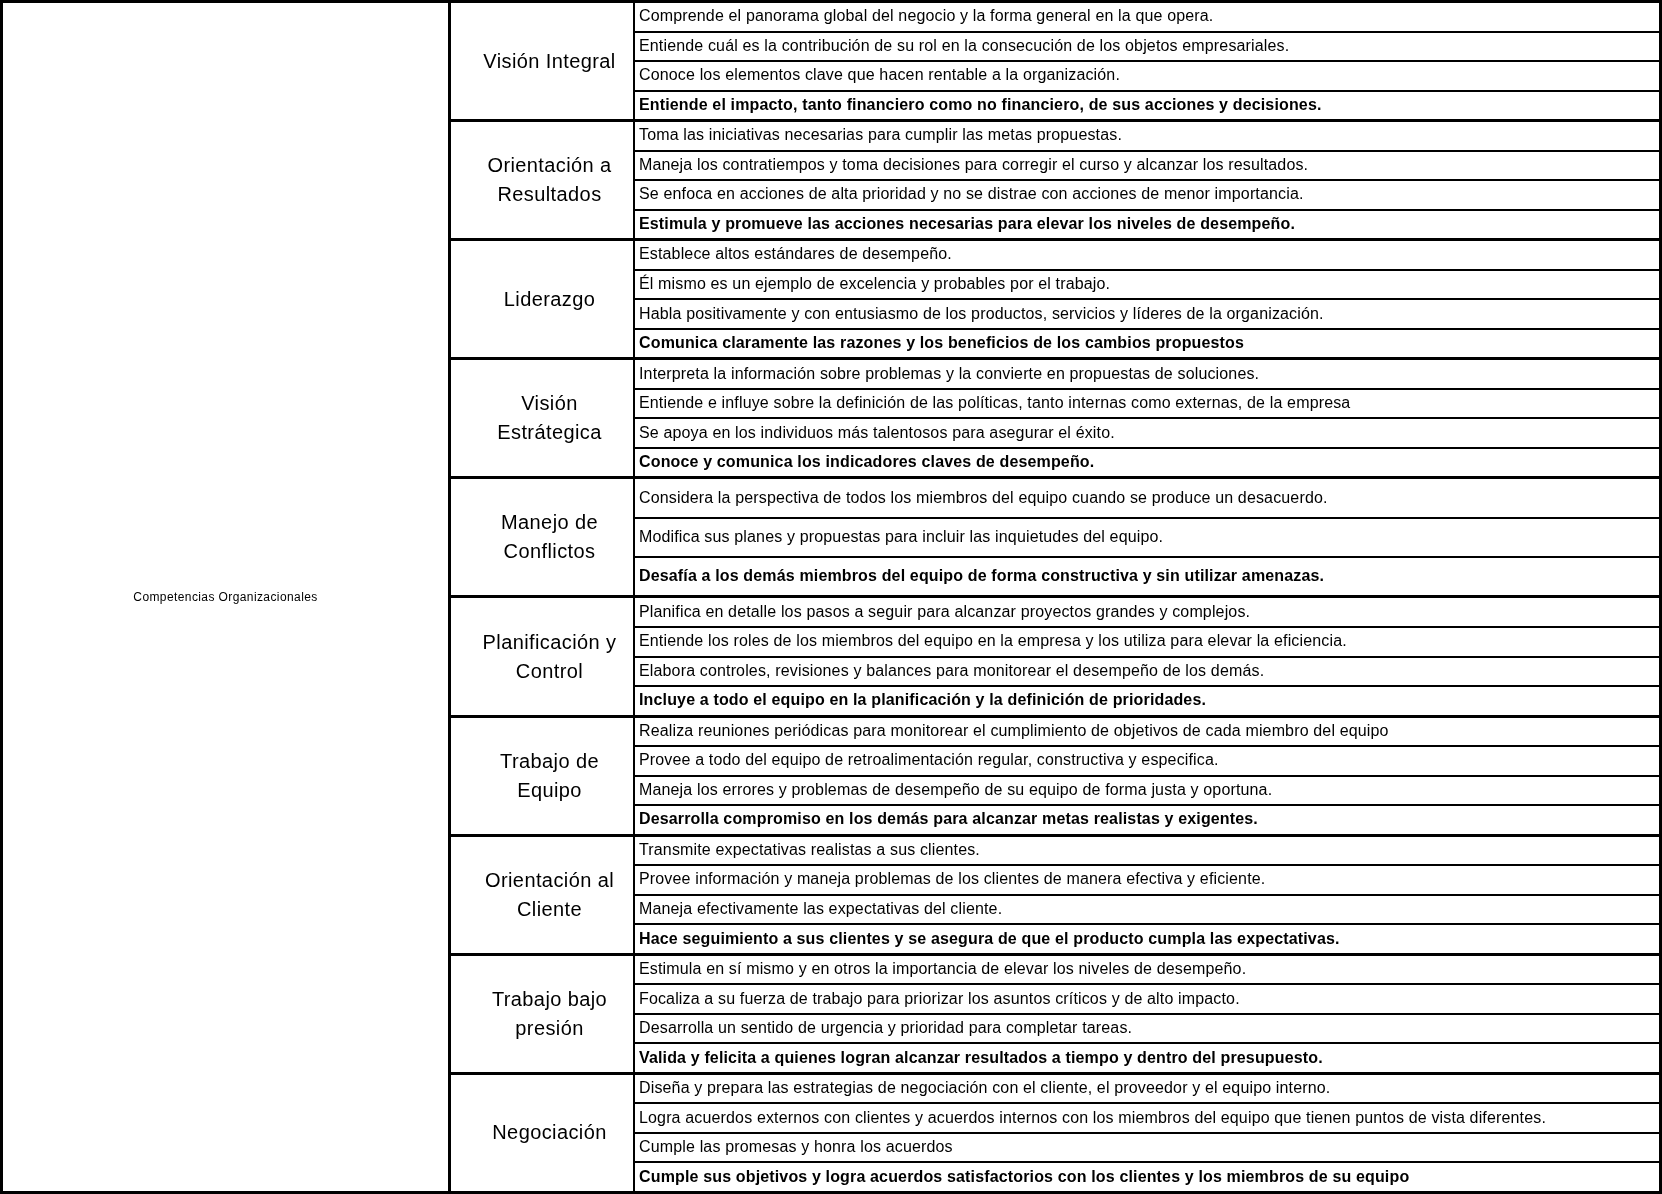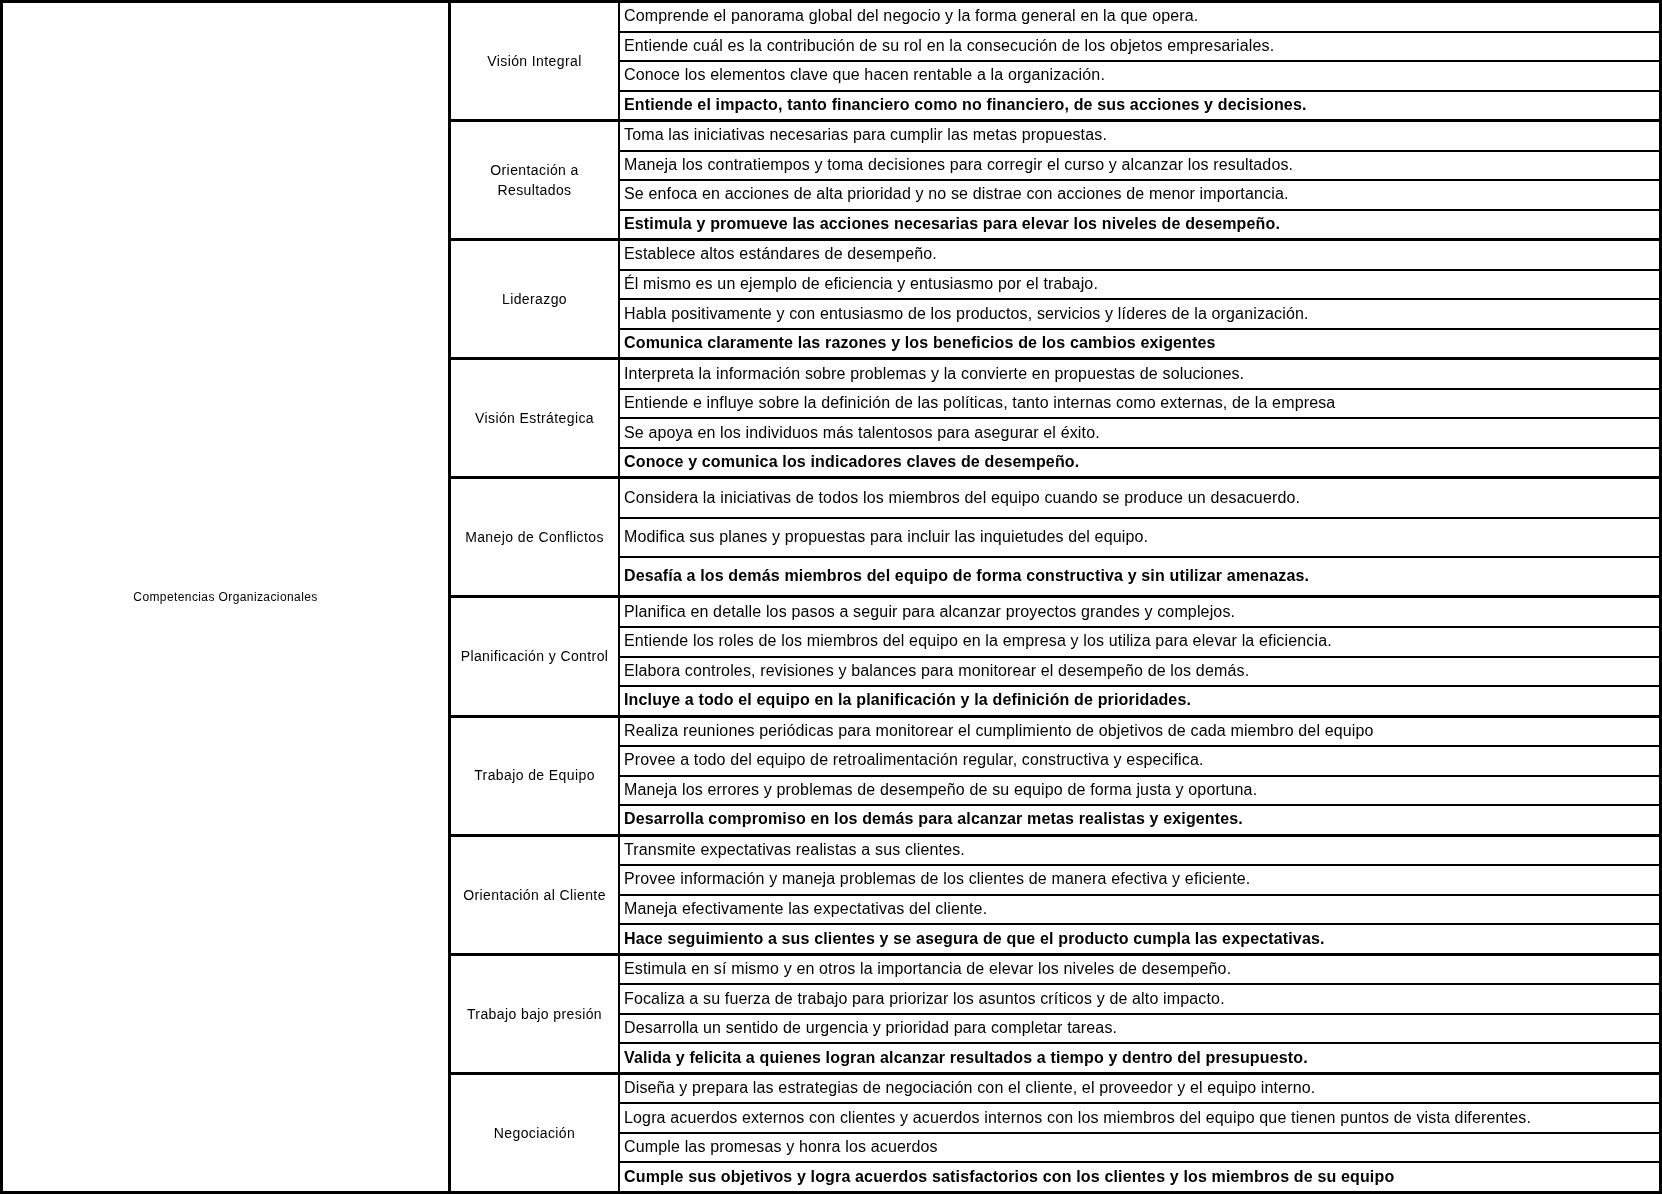--- a/index.html
+++ b/index.html
@@ -40,24 +40,25 @@
   }
   .group:last-child { border-bottom: none; }
   .name-cell {
     width: 169px;
     flex: 0 0 169px;
     border-right: 2px solid #000;
     display: flex;
     align-items: center;
     justify-content: center;
     text-align: center;
-    font-size: 14px;
+    font-size: 20px;
     letter-spacing: 0.4px;
     line-height: 1.45;
     padding: 2px 8px;
+    margin-left: 15px;
   }
   .items {
     flex: 1 1 auto;
     display: flex;
     flex-direction: column;
     min-width: 0;
   }
   .item {
     flex: 1 1 0;
     border-bottom: 2px solid #000;
@@ -122,27 +123,27 @@
 
   <div class="group">
     <div class="name-cell">
       <span>Liderazgo</span>
     </div>
     <div class="items">
           <div class="item">
             <span>Establece altos estándares de desempeño.</span>
           </div>
           <div class="item">
-            <span>Él mismo es un ejemplo de eficiencia y entusiasmo por el trabajo.</span>
+            <span>Él mismo es un ejemplo de excelencia y probables por el trabajo.</span>
           </div>
           <div class="item">
             <span>Habla positivamente y con entusiasmo de los productos, servicios y líderes de la organización.</span>
           </div>
           <div class="item">
-            <span>Comunica claramente las razones y los beneficios de los cambios exigentes</span>
+            <span>Comunica claramente las razones y los beneficios de los cambios propuestos</span>
           </div>
         </div>
   </div>
 
   <div class="group">
     <div class="name-cell">
       <span>Visión Estrátegica</span>
     </div>
     <div class="items">
           <div class="item">
@@ -159,21 +160,21 @@
           </div>
         </div>
   </div>
 
   <div class="group">
     <div class="name-cell">
       <span>Manejo de Conflictos</span>
     </div>
     <div class="items">
           <div class="item">
-            <span>Considera la iniciativas de todos los miembros del equipo cuando se produce un desacuerdo.</span>
+            <span>Considera la perspectiva de todos los miembros del equipo cuando se produce un desacuerdo.</span>
           </div>
           <div class="item">
             <span>Modifica sus planes y propuestas para incluir las inquietudes del equipo.</span>
           </div>
           <div class="item">
             <span>Desafía a los demás miembros del equipo de forma constructiva y sin utilizar amenazas.</span>
           </div>
         </div>
   </div>
 

